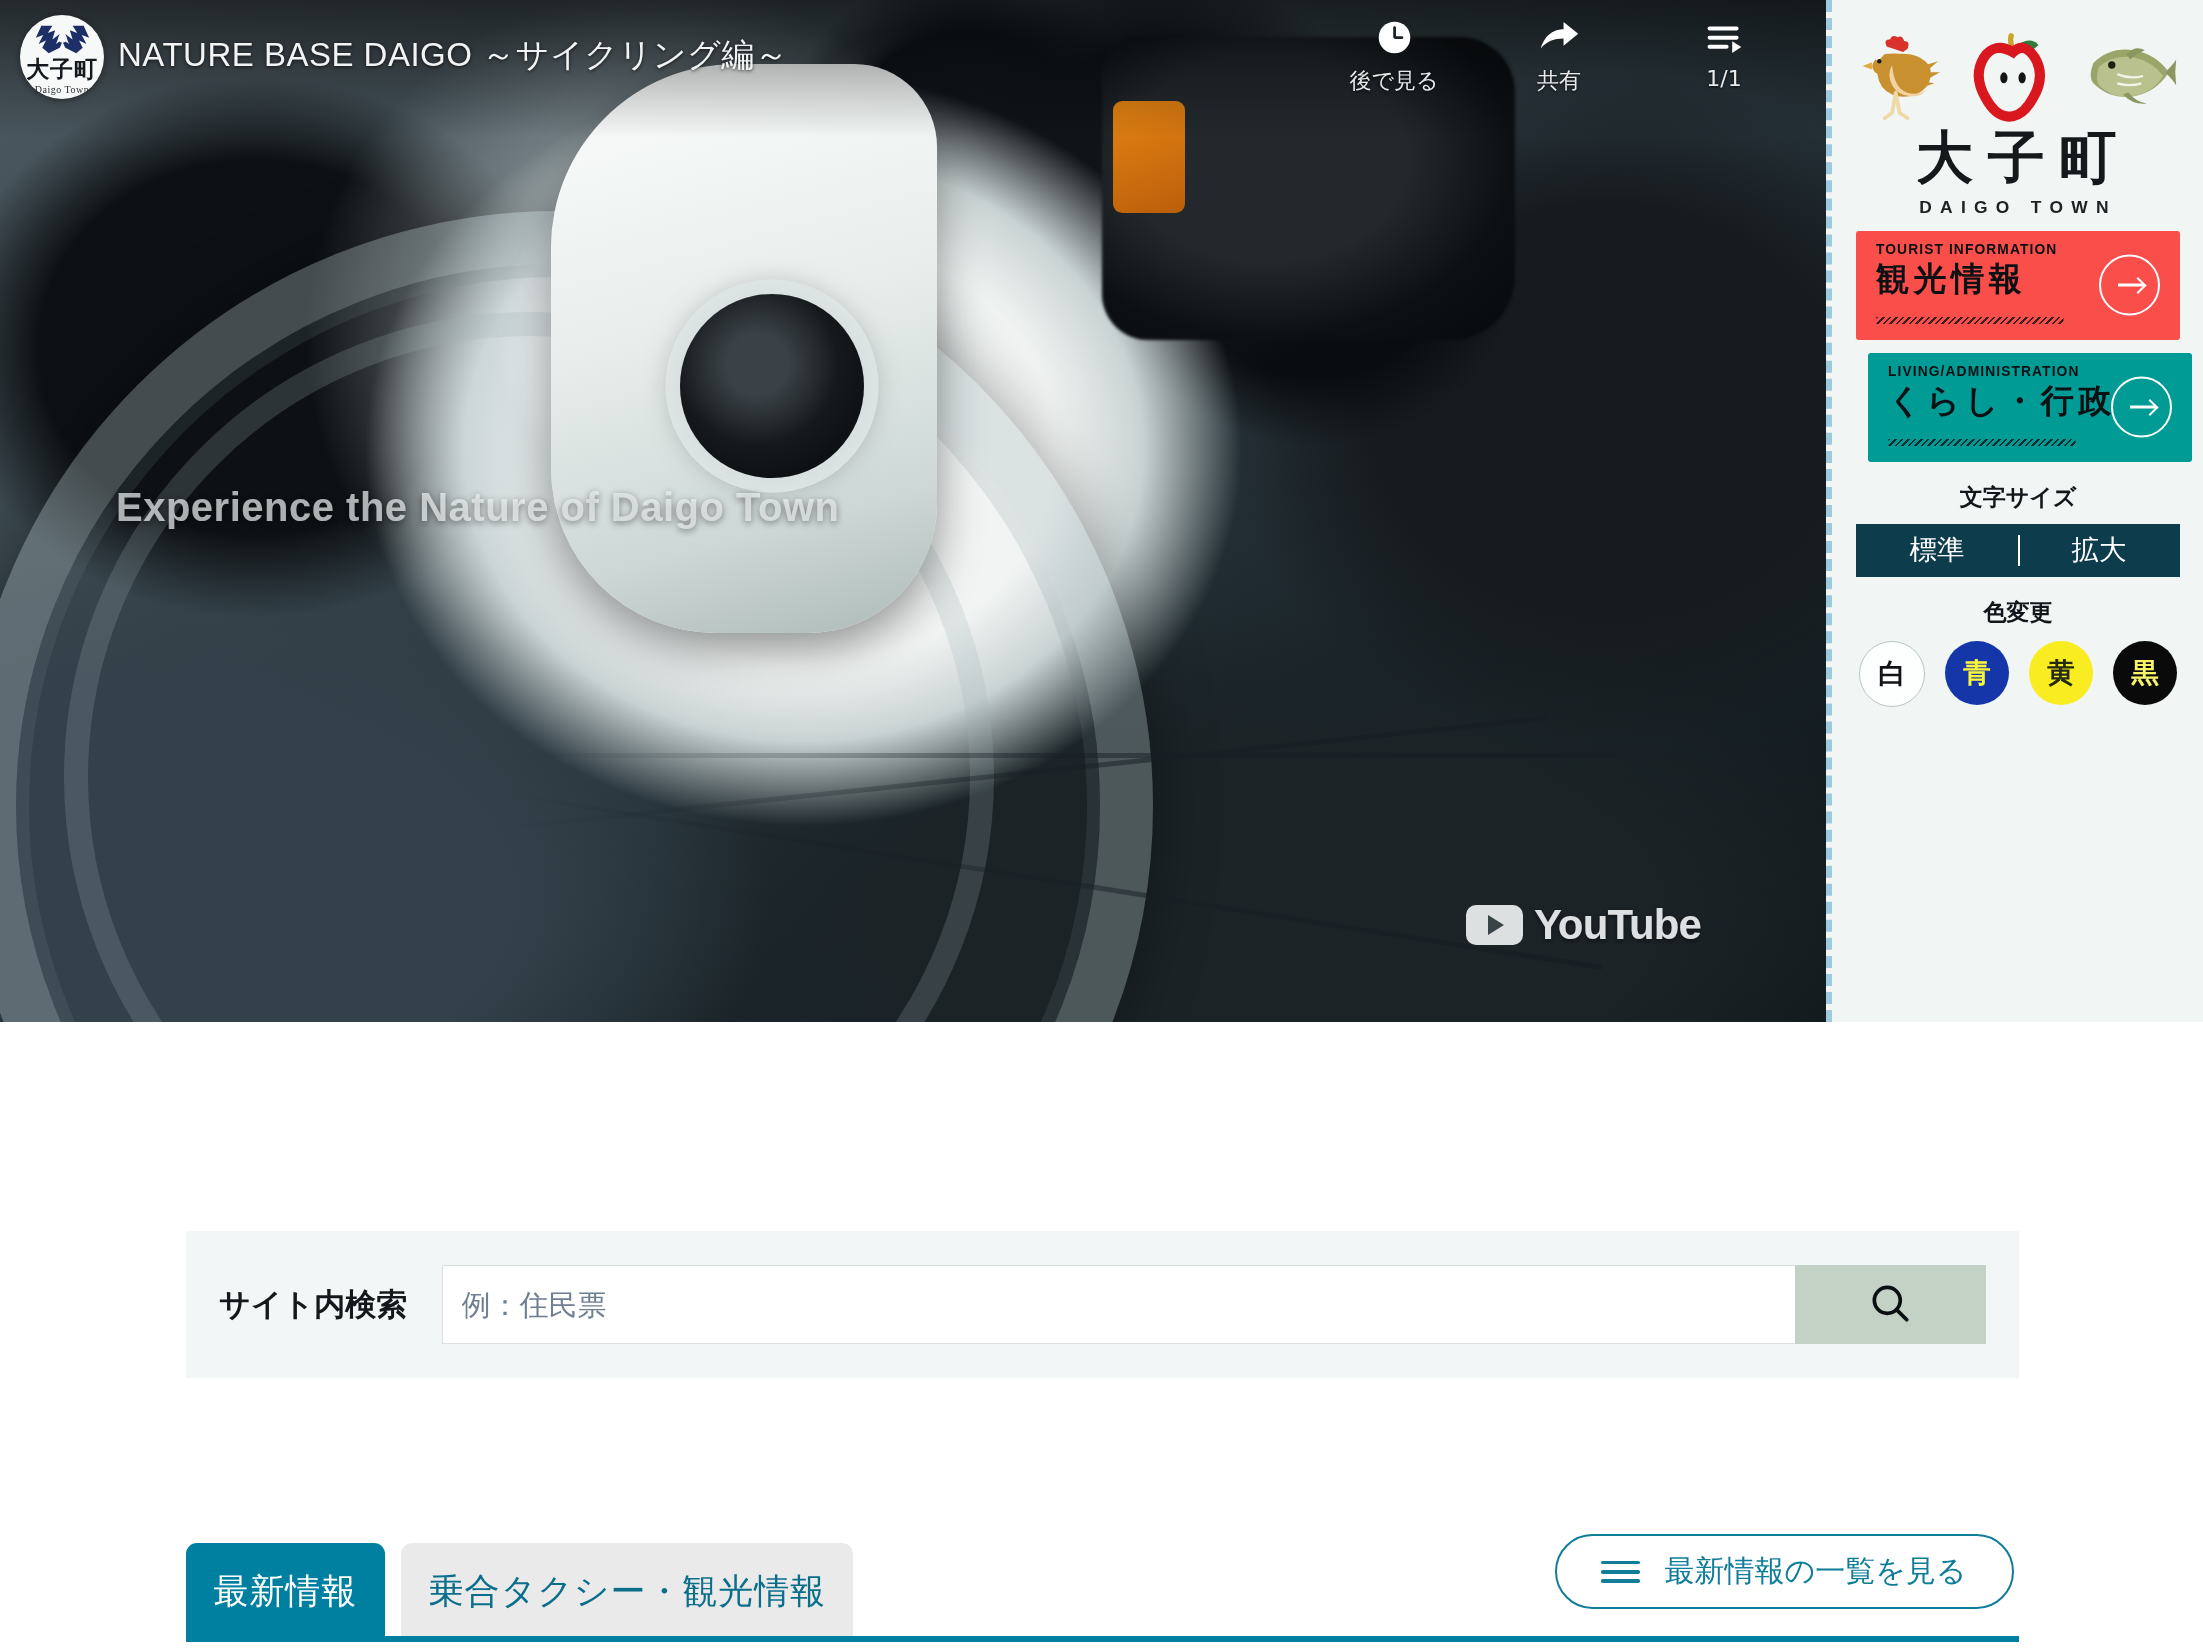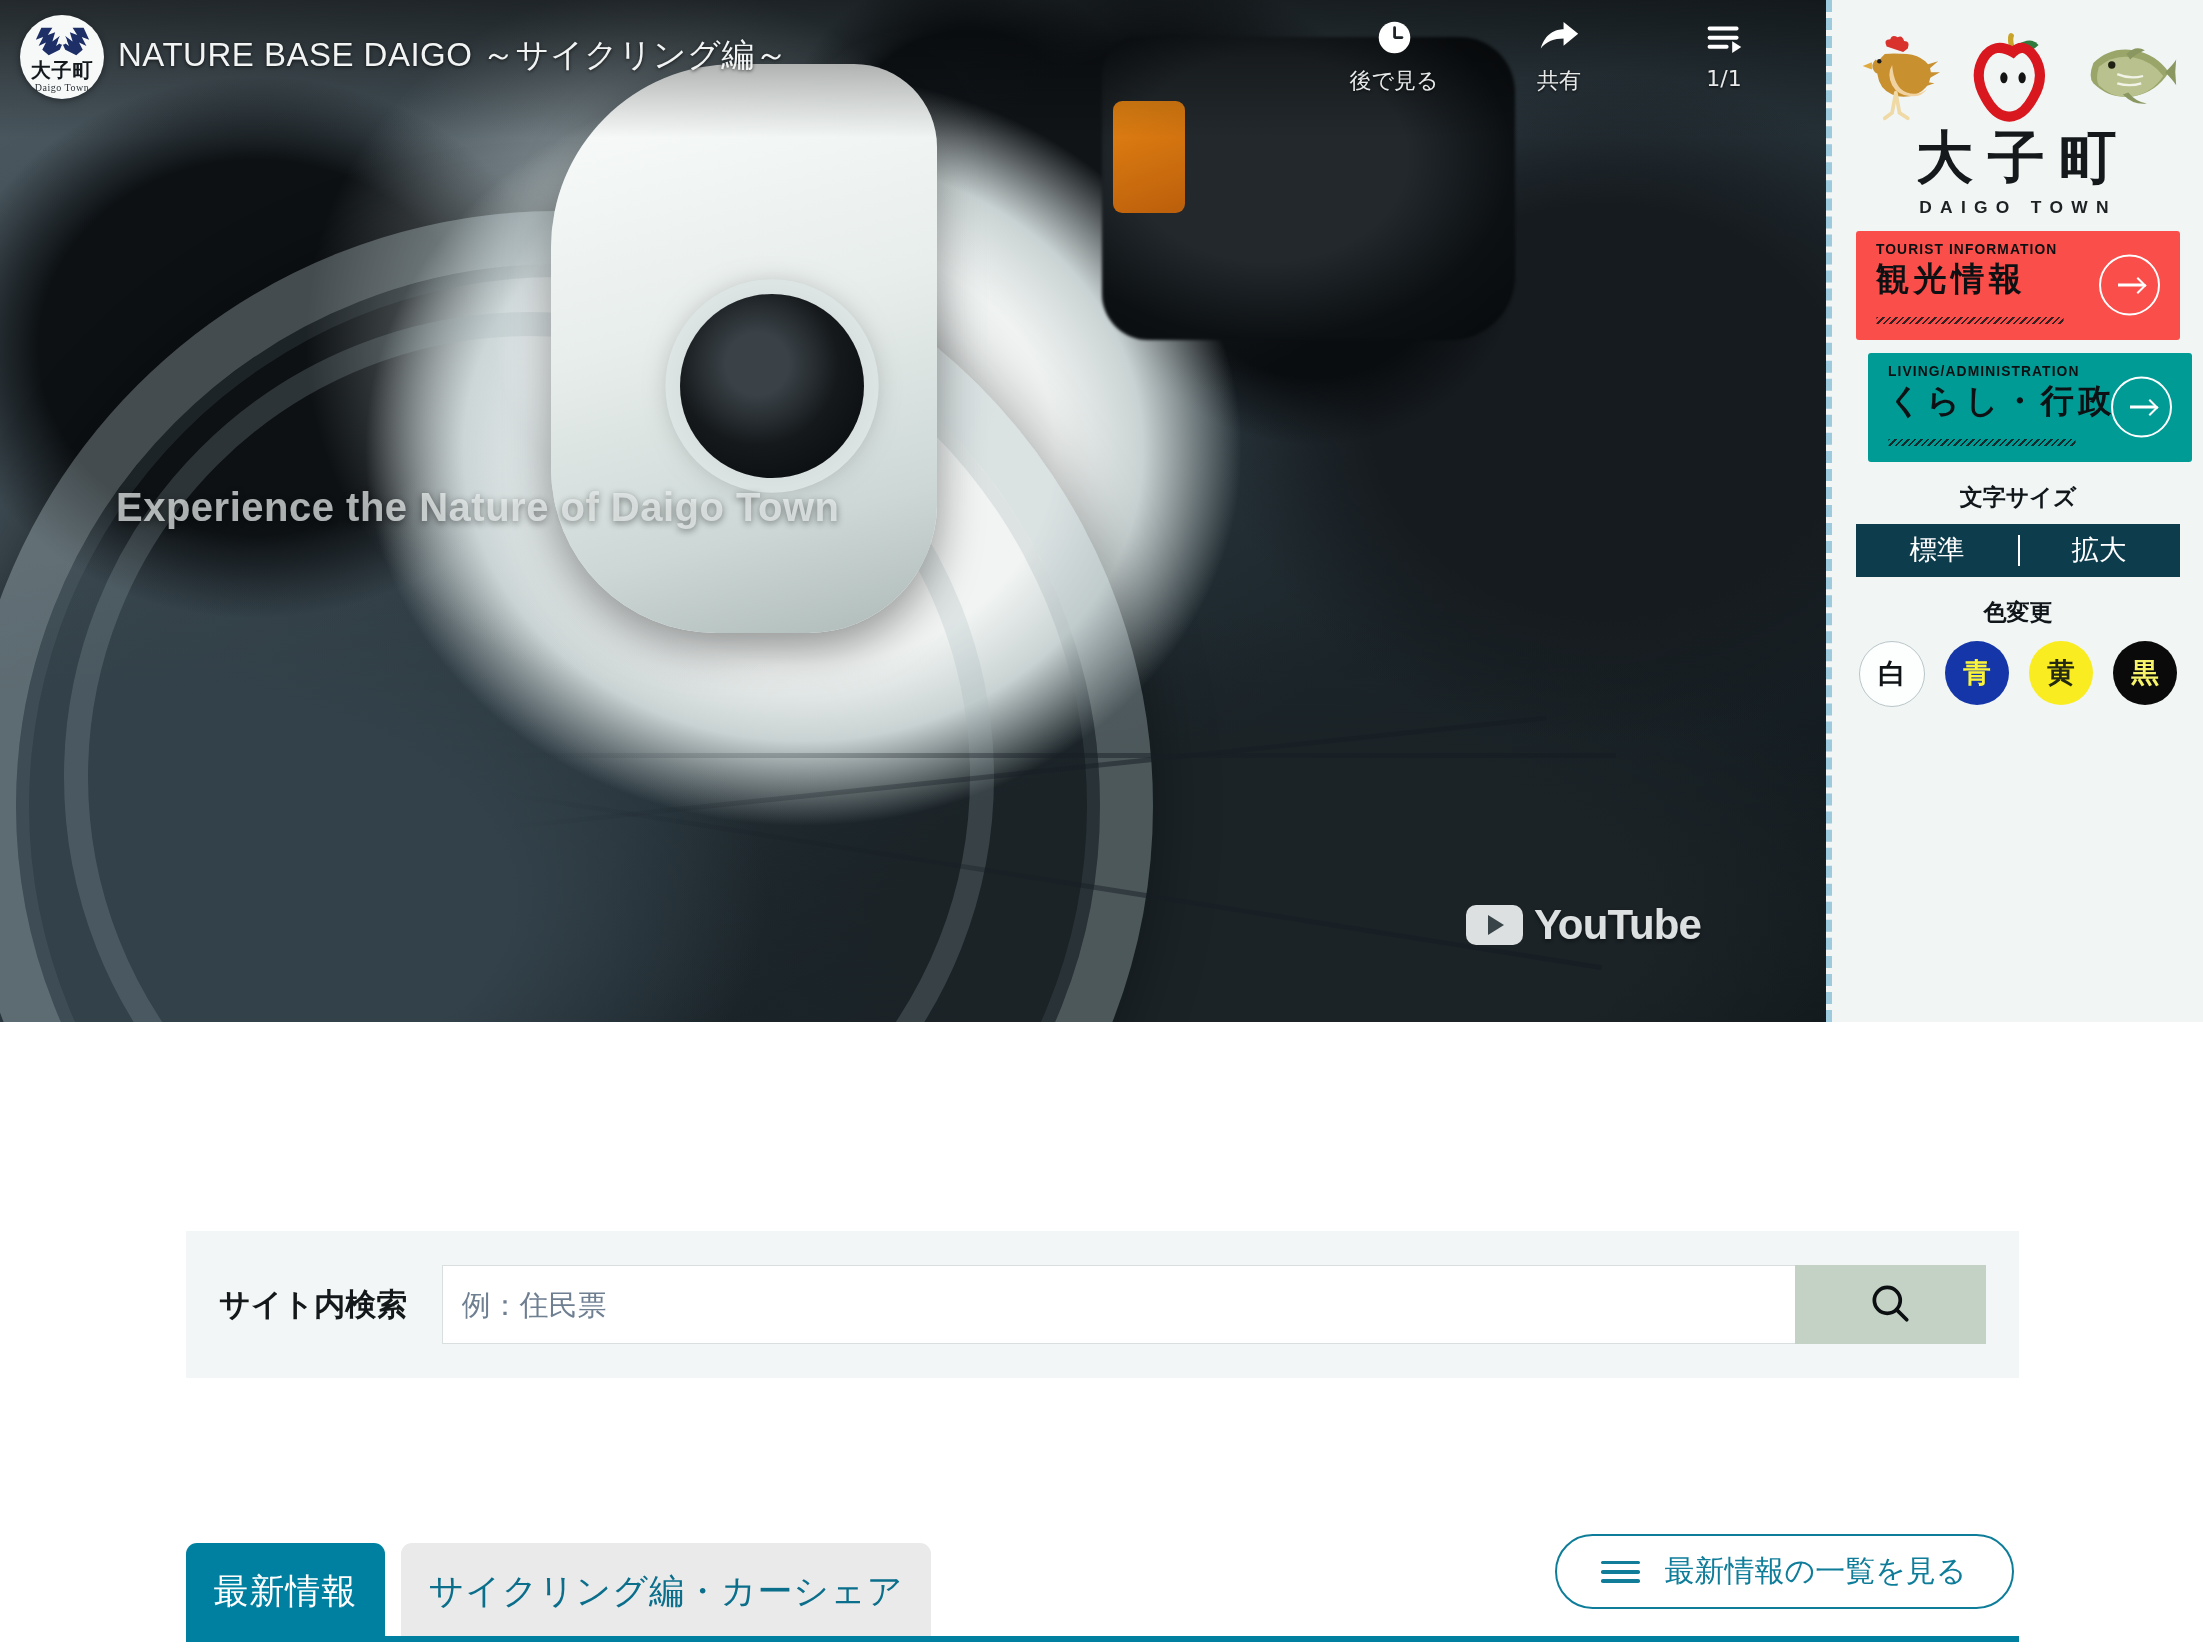--- a/index.html
+++ b/index.html
@@ -81,21 +81,21 @@
     background:linear-gradient(180deg,rgba(0,0,0,.55) 0%,rgba(0,0,0,.22) 58%,rgba(0,0,0,0) 100%);
     display:flex;align-items:flex-start;
     pointer-events:none;
   }
   #yt-logo-badge{
     position:absolute;left:20px;top:14.7px;width:84px;height:84px;border-radius:50%;
     background:#f7f9f9;display:flex;flex-direction:column;align-items:center;justify-content:center;
     box-shadow:0 1.8px 7.3px rgba(0,0,0,.4);
   }
   #yt-logo-badge .mon{width:57px;height:35px;margin-top:3.7px;}
-  #yt-logo-badge .kanji{font-size:20px;font-weight:700;color:#14191d;letter-spacing:0.9px;line-height:1;margin-top:1px;
+  #yt-logo-badge .kanji{font-size:23px;font-weight:700;color:#14191d;letter-spacing:0.9px;line-height:1;margin-top:1px;
     font-family:Liberation Serif, serif;}
   #yt-logo-badge .rome{font-size:10px;color:#2a3035;letter-spacing:0.5px;margin-top:2.8px;
     font-family:"Liberation Serif",serif;}
   #video-title{
     position:absolute;left:118px;top:33px;
     color:#f2f4f4;font-size:33px;letter-spacing:0.5px;
     text-shadow:0 0.9px 3.7px rgba(0,0,0,.7);
     font-family:"Liberation Sans","DejaVu Sans",sans-serif;
     white-space:nowrap;
   }
@@ -433,21 +433,21 @@
     <svg width="50" height="50" viewBox="0 0 54 54">
       <circle cx="23" cy="22" r="14" fill="none" stroke="#0c0f11" stroke-width="4"></circle>
       <line x1="33" y1="32" x2="44" y2="43" stroke="#0c0f11" stroke-width="4" stroke-linecap="round"></line>
     </svg>
   </button>
 </section>
 
 <section id="tabs-area">
   <div id="tabs-row">
     <div class="tab active">最新情報</div>
-    <div class="tab inactive">サイクリング編・カーシェア</div>
+    <div class="tab inactive">乗合タクシー・観光情報</div>
   </div>
   <div id="view-all-button">
     <span class="burger">
       <span></span>
         <span></span>
         <span></span>
     </span>
     <span class="vlabel">最新情報の一覧を見る</span>
   </div>
   <div id="tabs-underline"></div>

